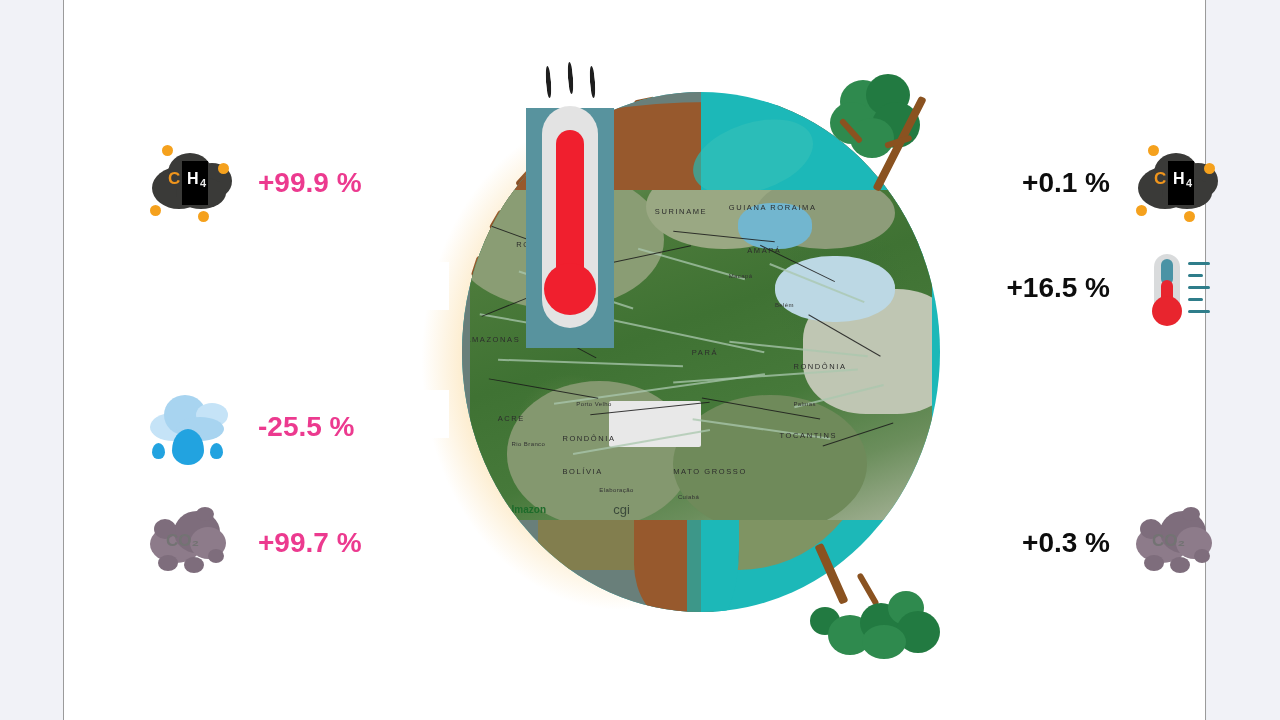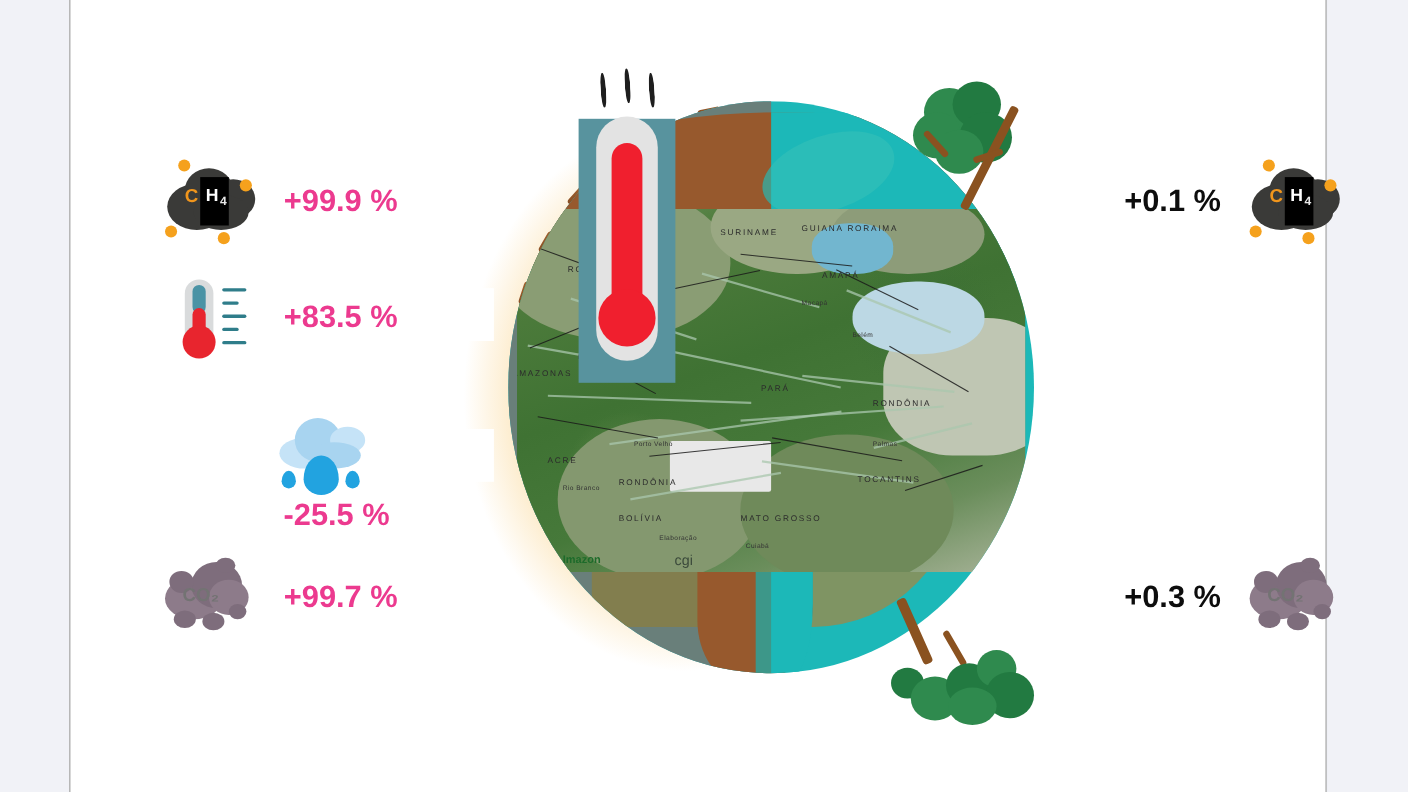--- a/index.html
+++ b/index.html
@@ -307,36 +307,22 @@
       <div class="ch4-h" style="left:41px;top:27px;">H</div>
       <div class="ch4-sub" style="left:54px;top:34px;">4</div>
       <div class="dot" style="left:16px;top:2px;"></div>
       <div class="dot" style="left:72px;top:20px;"></div>
       <div class="dot" style="left:4px;top:62px;"></div>
       <div class="dot" style="left:52px;top:68px;"></div>
     </div>
     <div class="val val-l">+99.9 %</div>
   </div>
 
-  <div class="row row-left" style="top:245px;">
-    <div class="icon">
-      <div class="st-body"></div>
-      <div class="st-teal"></div>
-      <div class="st-red"></div>
-      <div class="st-bulb"></div>
-      <div class="st-tick" style="left:56px;top:14px;width:22px;"></div>
-      <div class="st-tick" style="left:56px;top:26px;width:15px;"></div>
-      <div class="st-tick" style="left:56px;top:38px;width:22px;"></div>
-      <div class="st-tick" style="left:56px;top:50px;width:15px;"></div>
-      <div class="st-tick" style="left:56px;top:62px;width:22px;"></div>
-    </div>
-    <div class="val val-l">+83.5 %</div>
-  </div>
-
-  <div class="row row-left" style="top:372px;flex-direction:column;">
+
+  <div class="row row-left" style="top:384px;">
     <div class="icon">
       <div class="rc l" style="left:4px;top:26px;width:46px;height:28px;"></div>
       <div class="rc" style="left:18px;top:8px;width:42px;height:40px;"></div>
       <div class="rc l" style="left:50px;top:16px;width:32px;height:24px;"></div>
       <div class="rc" style="left:30px;top:30px;width:48px;height:24px;"></div>
       <div class="drop" style="left:26px;top:42px;width:32px;height:36px;"></div>
       <div class="drop" style="left:6px;top:56px;width:13px;height:16px;"></div>
       <div class="drop" style="left:64px;top:56px;width:13px;height:16px;"></div>
     </div>
     <div class="val val-l">-25.5 %</div>
@@ -368,20 +354,34 @@
       <div class="ch4-blk" style="left:36px;top:18px;width:26px;height:44px;"></div>
       <div class="ch4-h" style="left:41px;top:27px;">H</div>
       <div class="ch4-sub" style="left:54px;top:34px;">4</div>
       <div class="dot" style="left:16px;top:2px;"></div>
       <div class="dot" style="left:72px;top:20px;"></div>
       <div class="dot" style="left:4px;top:62px;"></div>
       <div class="dot" style="left:52px;top:68px;"></div>
     </div>
   </div>
 
+  <div class="row row-right" style="top:245px;">
+    <div class="val val-r">+16.5 %</div>
+    <div class="icon">
+      <div class="st-body"></div>
+      <div class="st-teal"></div>
+      <div class="st-red"></div>
+      <div class="st-bulb"></div>
+      <div class="st-tick" style="left:56px;top:14px;width:22px;"></div>
+      <div class="st-tick" style="left:56px;top:26px;width:15px;"></div>
+      <div class="st-tick" style="left:56px;top:38px;width:22px;"></div>
+      <div class="st-tick" style="left:56px;top:50px;width:15px;"></div>
+      <div class="st-tick" style="left:56px;top:62px;width:22px;"></div>
+    </div>
+  </div>
 
 
   <div class="row row-right" style="top:500px;">
     <div class="val val-r">+0.3 %</div>
     <div class="icon">
       <div class="co" style="left:4px;top:22px;width:52px;height:38px;"></div>
       <div class="co d" style="left:28px;top:8px;width:46px;height:42px;"></div>
       <div class="co" style="left:44px;top:24px;width:36px;height:32px;"></div>
       <div class="co d" style="left:8px;top:16px;width:22px;height:20px;"></div>
       <div class="co d" style="left:12px;top:52px;width:20px;height:16px;"></div>

